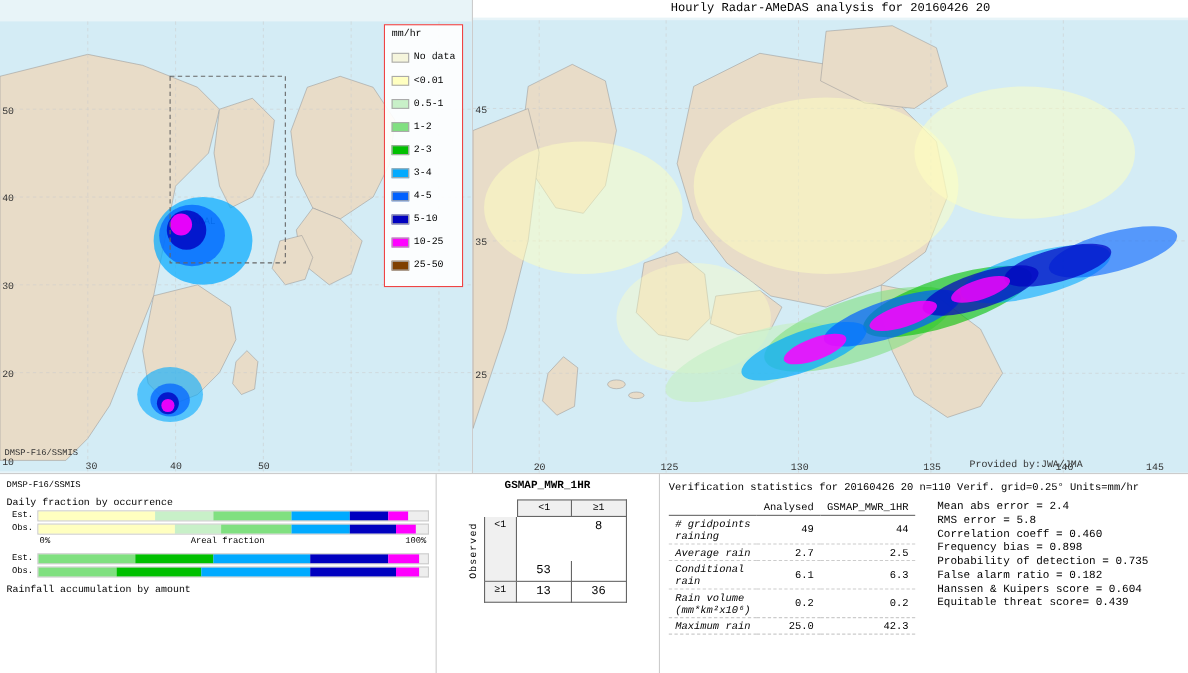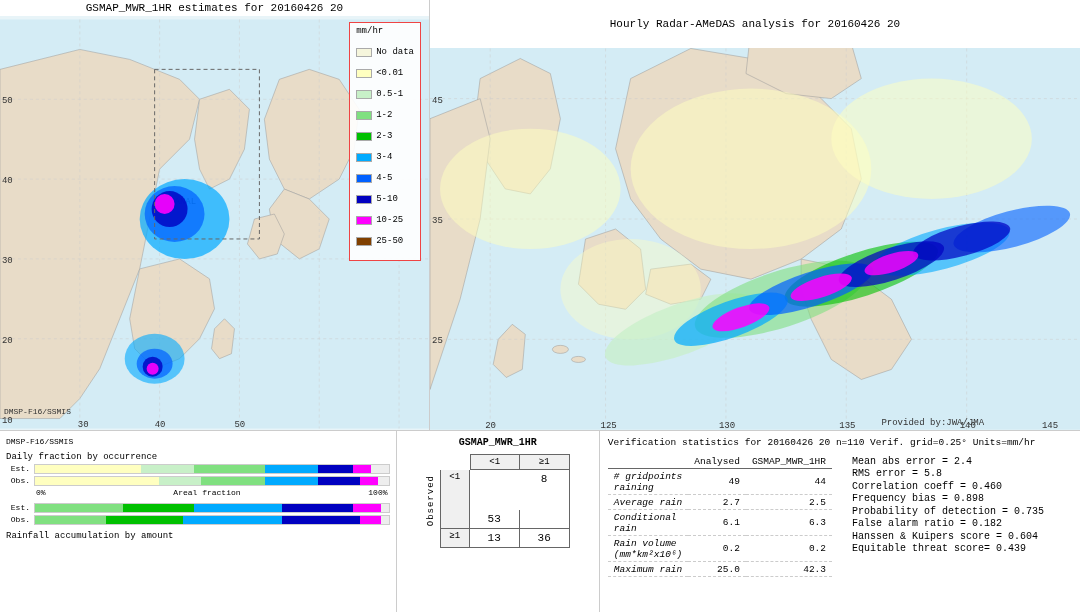--- a/index.html
+++ b/index.html
@@ -57,21 +57,21 @@
     .right-map-panel {
       flex: 1;
       position: relative;
       background: #e8f4f8;
       overflow: hidden;
     }
 
     .map-title-right {
       text-align: center;
       font-size: 11px;
-      padding: 18px 0;
+      padding: 2px 0;
       background: #fff;
       position: absolute;
       top: 0;
       left: 0;
       right: 0;
       z-index: 10;
     }
 
     
     .map-canvas {
@@ -230,21 +230,20 @@
     }
   </style>
 </head>
 <body>
 
 <div class="main-container">
 
   <div class="top-row">
 
     <div class="left-map-panel">
-      <div class="map-title">GSMAP_MWR_1HR estimates for 20160426 20</div>
 
       <div class="legend-box">
         <div style="font-size:9px;margin-bottom:2px;">mm/hr</div>
         <div class="legend-row">
           <div class="legend-color" style="background:#f5f5dc;"></div>
           <span>No data</span>
         </div>
         <div class="legend-row">
           <div class="legend-color" style="background:#ffffc0;"></div>
           <span>&lt;0.01</span>

